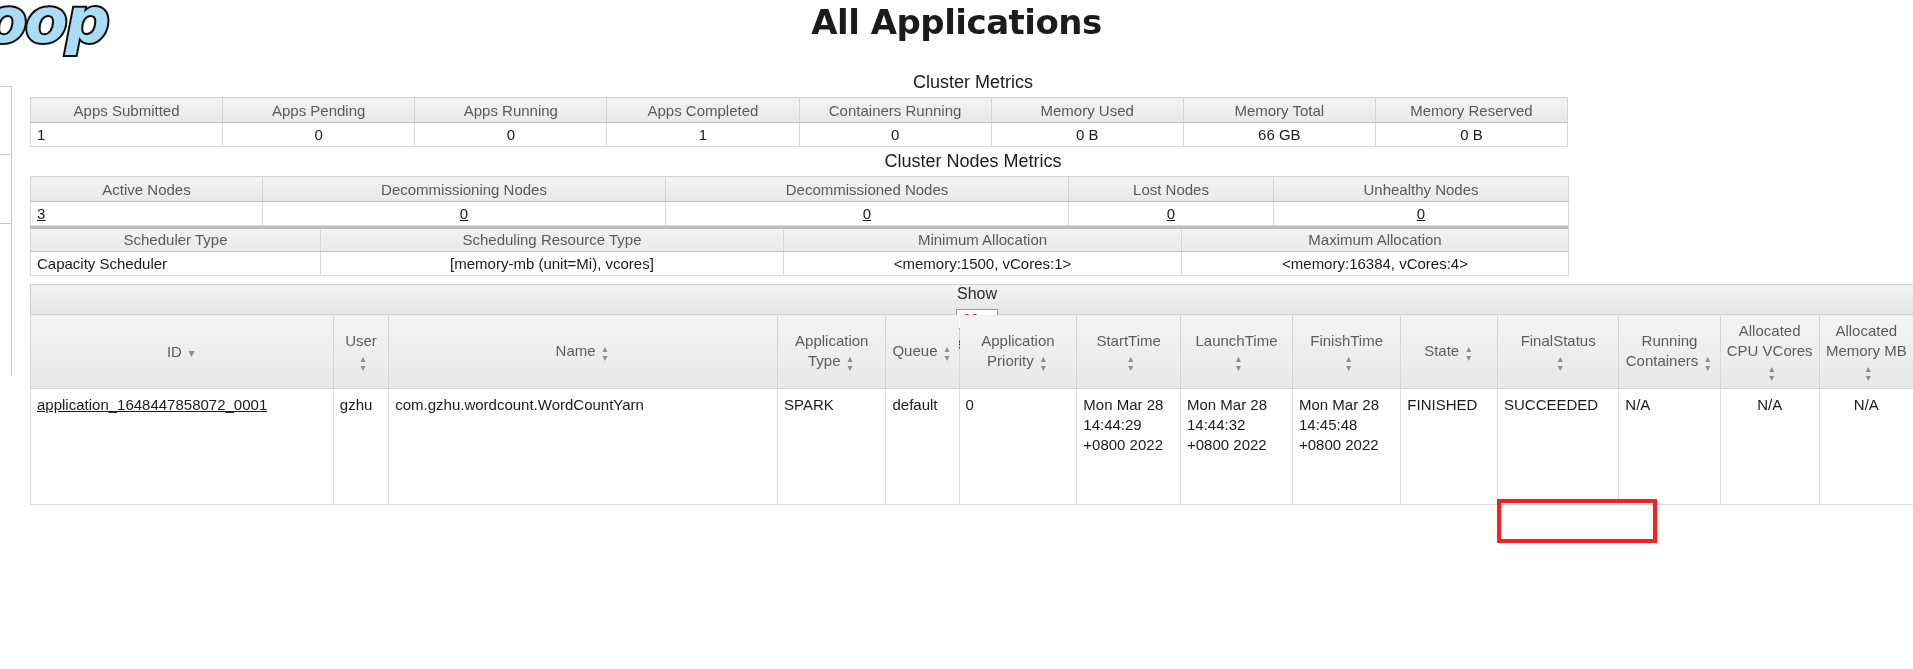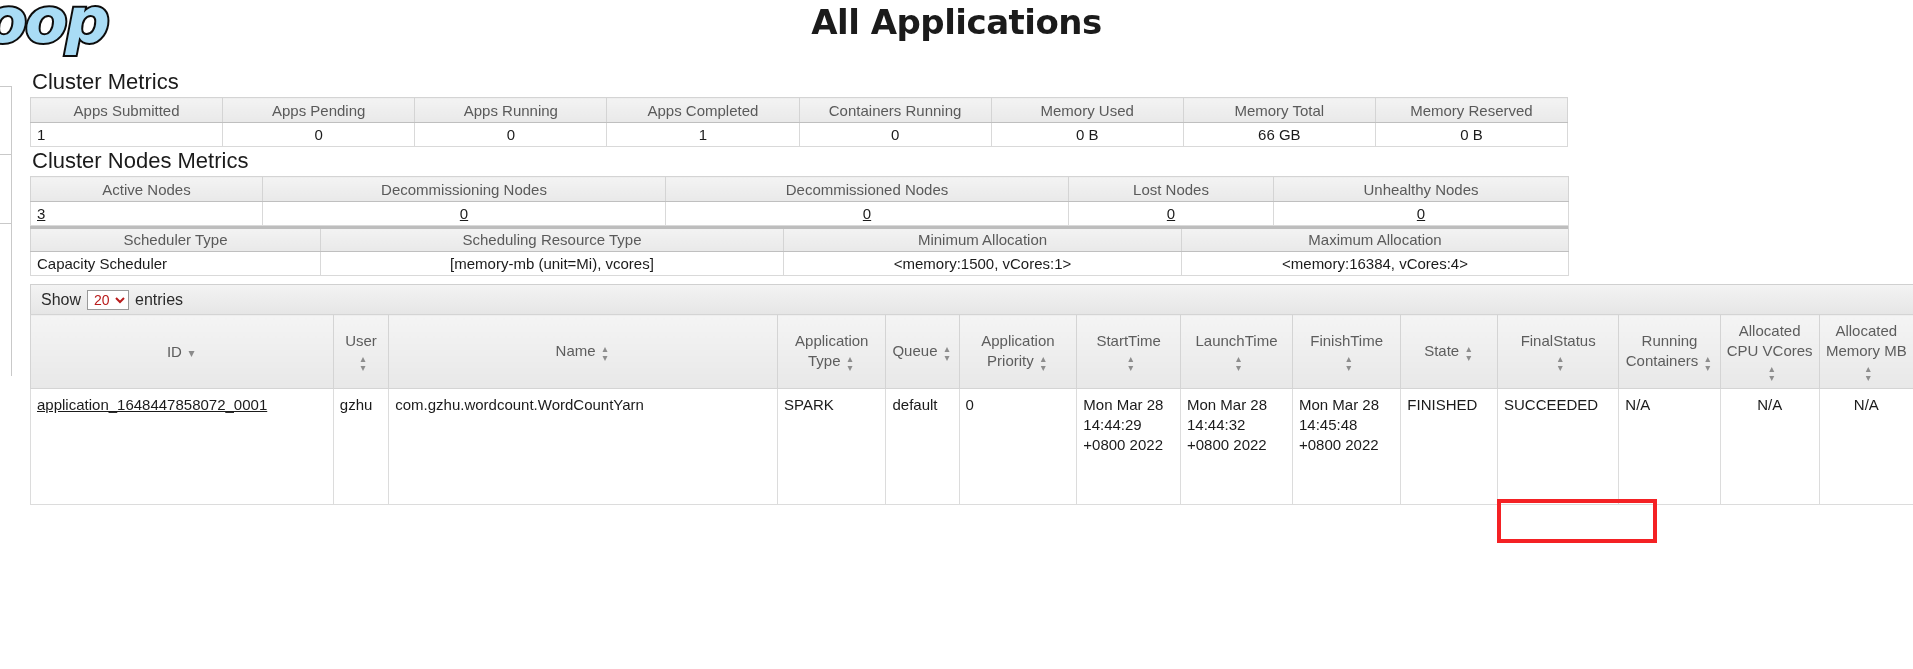--- a/index.html
+++ b/index.html
@@ -67,24 +67,25 @@
     background: #fff;
   }
 
   
   .content {
     position: absolute;
     left: 30px; top: 68px;
     width: 1884px;
   }
   .section-label {
-    font-size: 22px;
+    font-size: 18px;
     color: #1b1b1b;
     padding: 3px 0 4px 2px;
     line-height: 22px;
+    text-align: center;
   }
 
   table.metrics {
     border-collapse: collapse;
     width: 1538px;
     table-layout: fixed;
   }
   table.metrics th {
     background: linear-gradient(#f3f3f3, #e9e9e9);
     border: 1px solid #d4d4d4;
@@ -131,20 +132,21 @@
     background: linear-gradient(#f3f3f3, #e6e6e6);
     border: 1px solid #d0d0d0;
     border-bottom: none;
     height: 30px;
     display: flex;
     align-items: center;
     padding-left: 10px;
     font-size: 16px;
     color: #2b2b2b;
     gap: 6px;
+    flex-direction: column;
   }
   .dt-toolbar select {
     font-family: "Liberation Sans", sans-serif;
     font-size: 14px;
     height: 20px;
     padding: 0 2px;
     border: 1px solid #9a9a9a;
     background: #fff;
     color: #b91c1c;
   }

